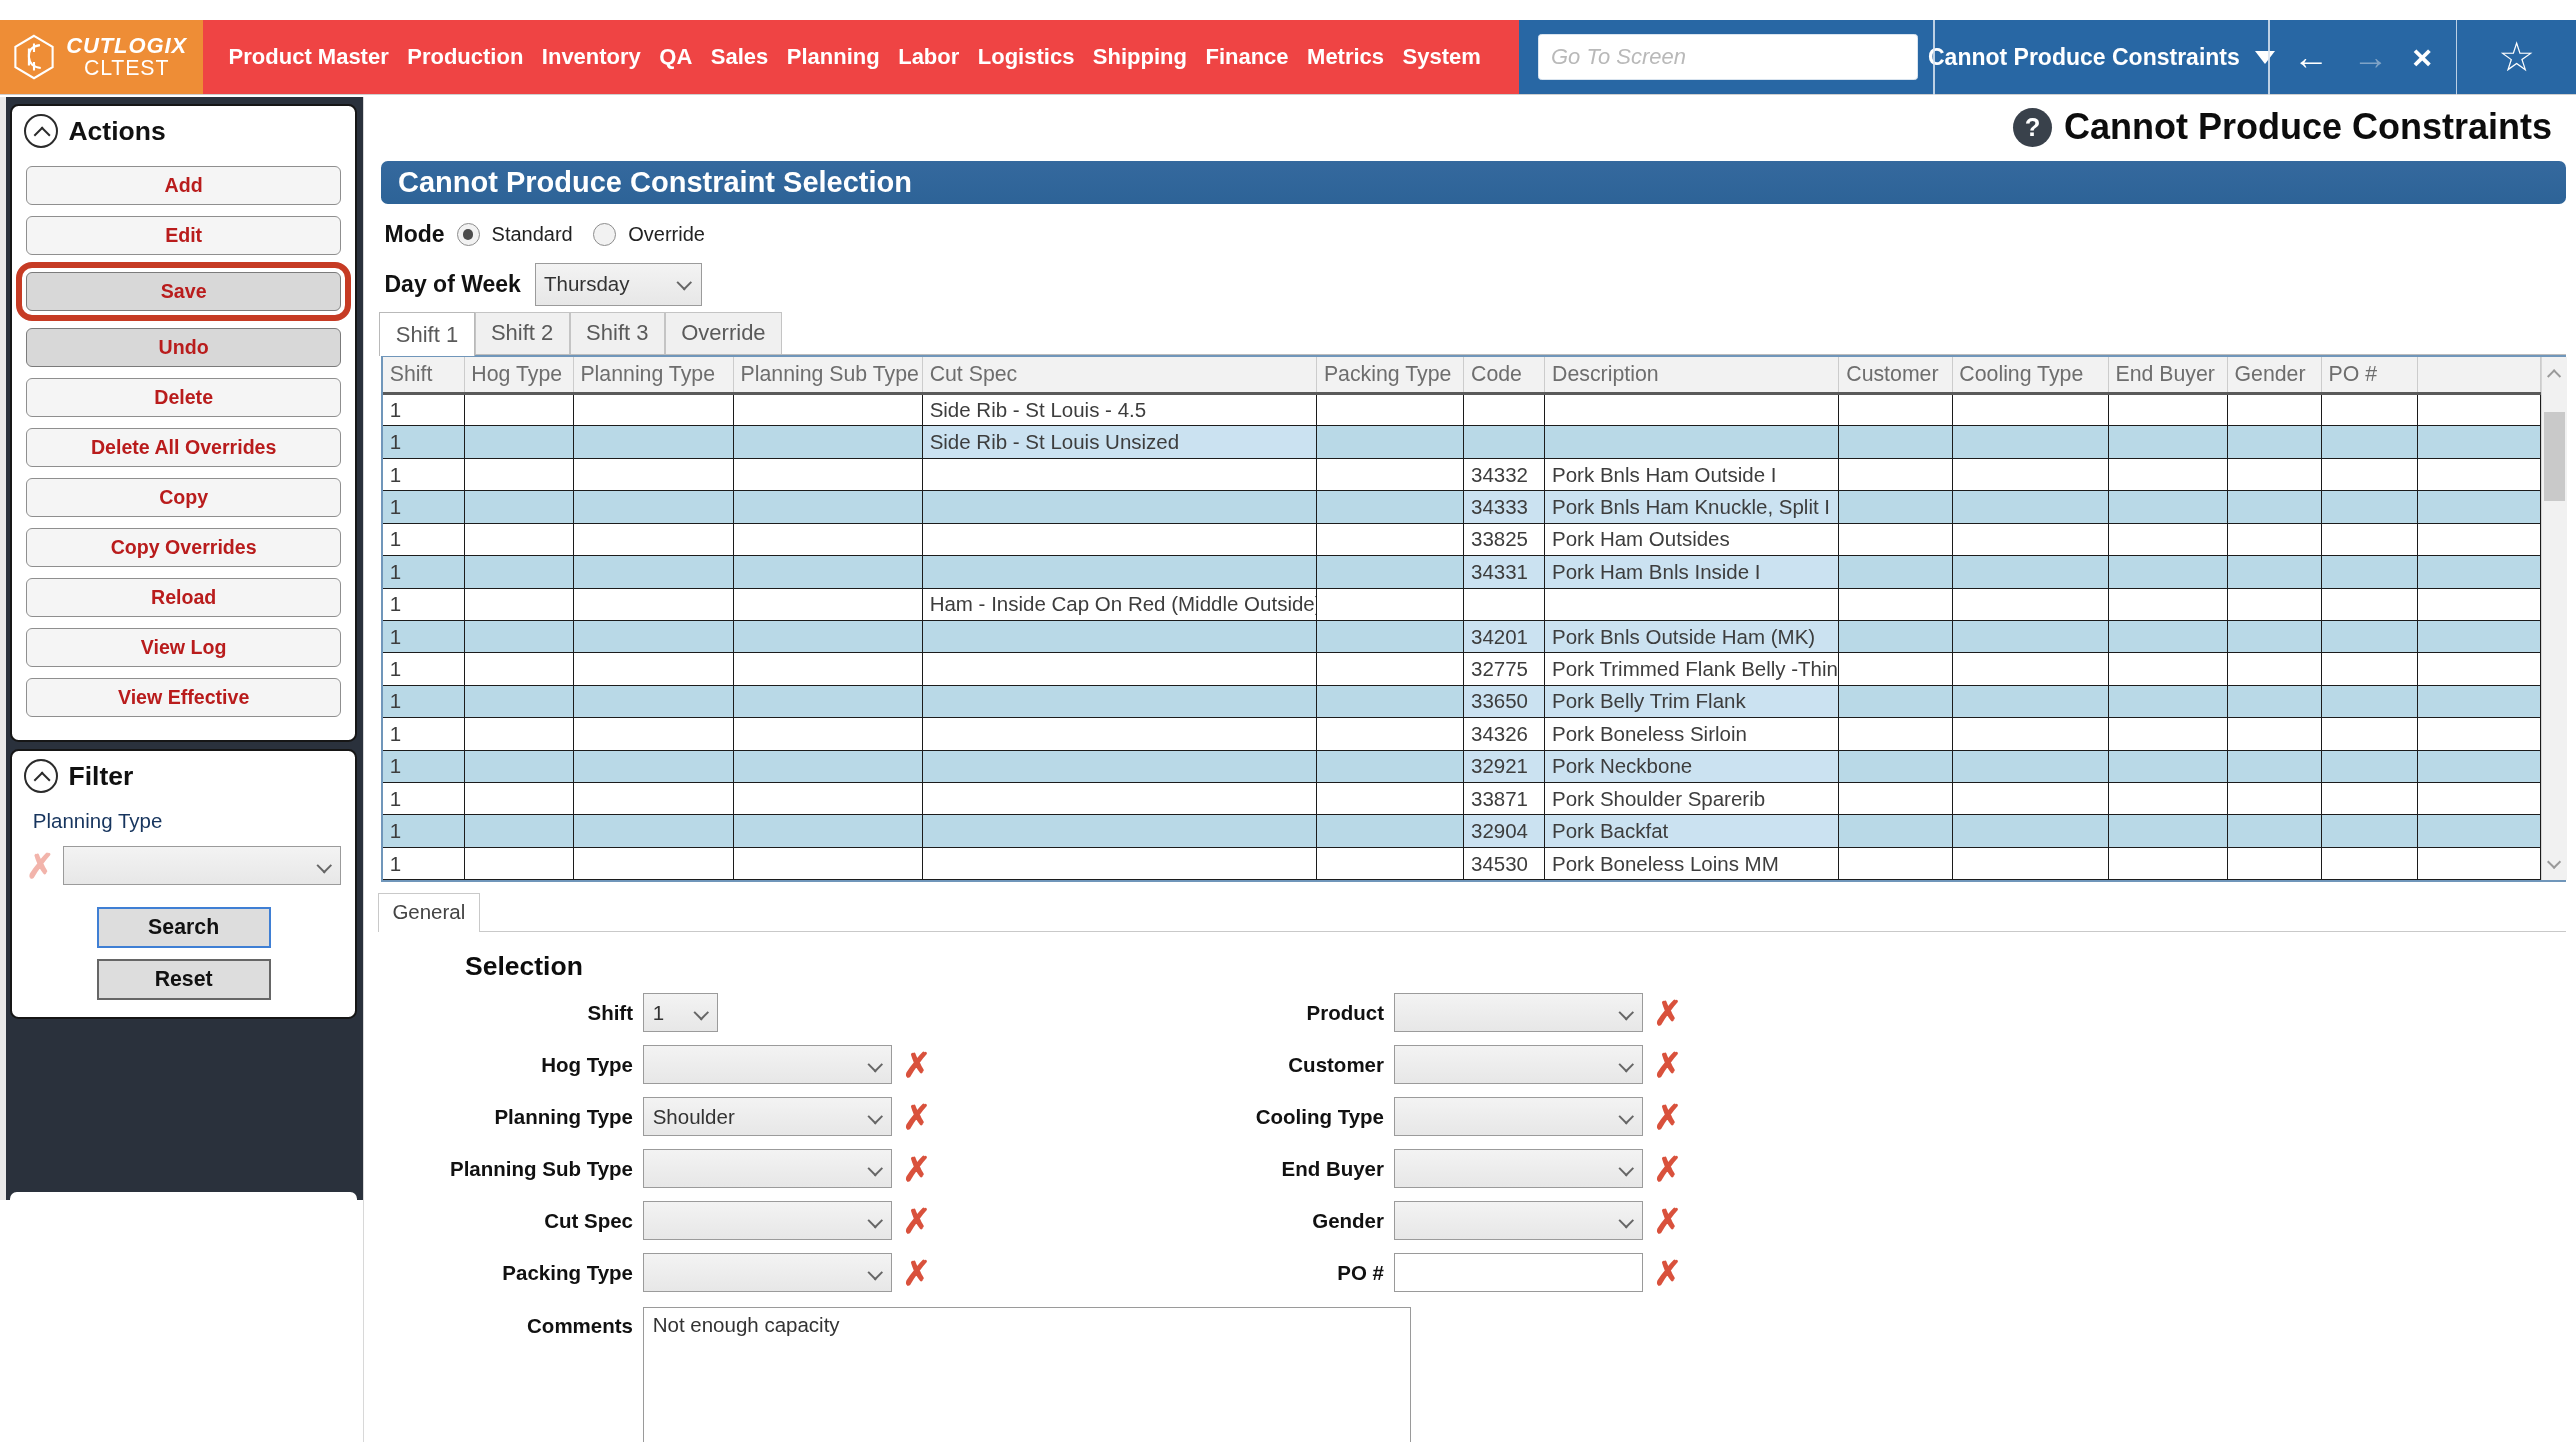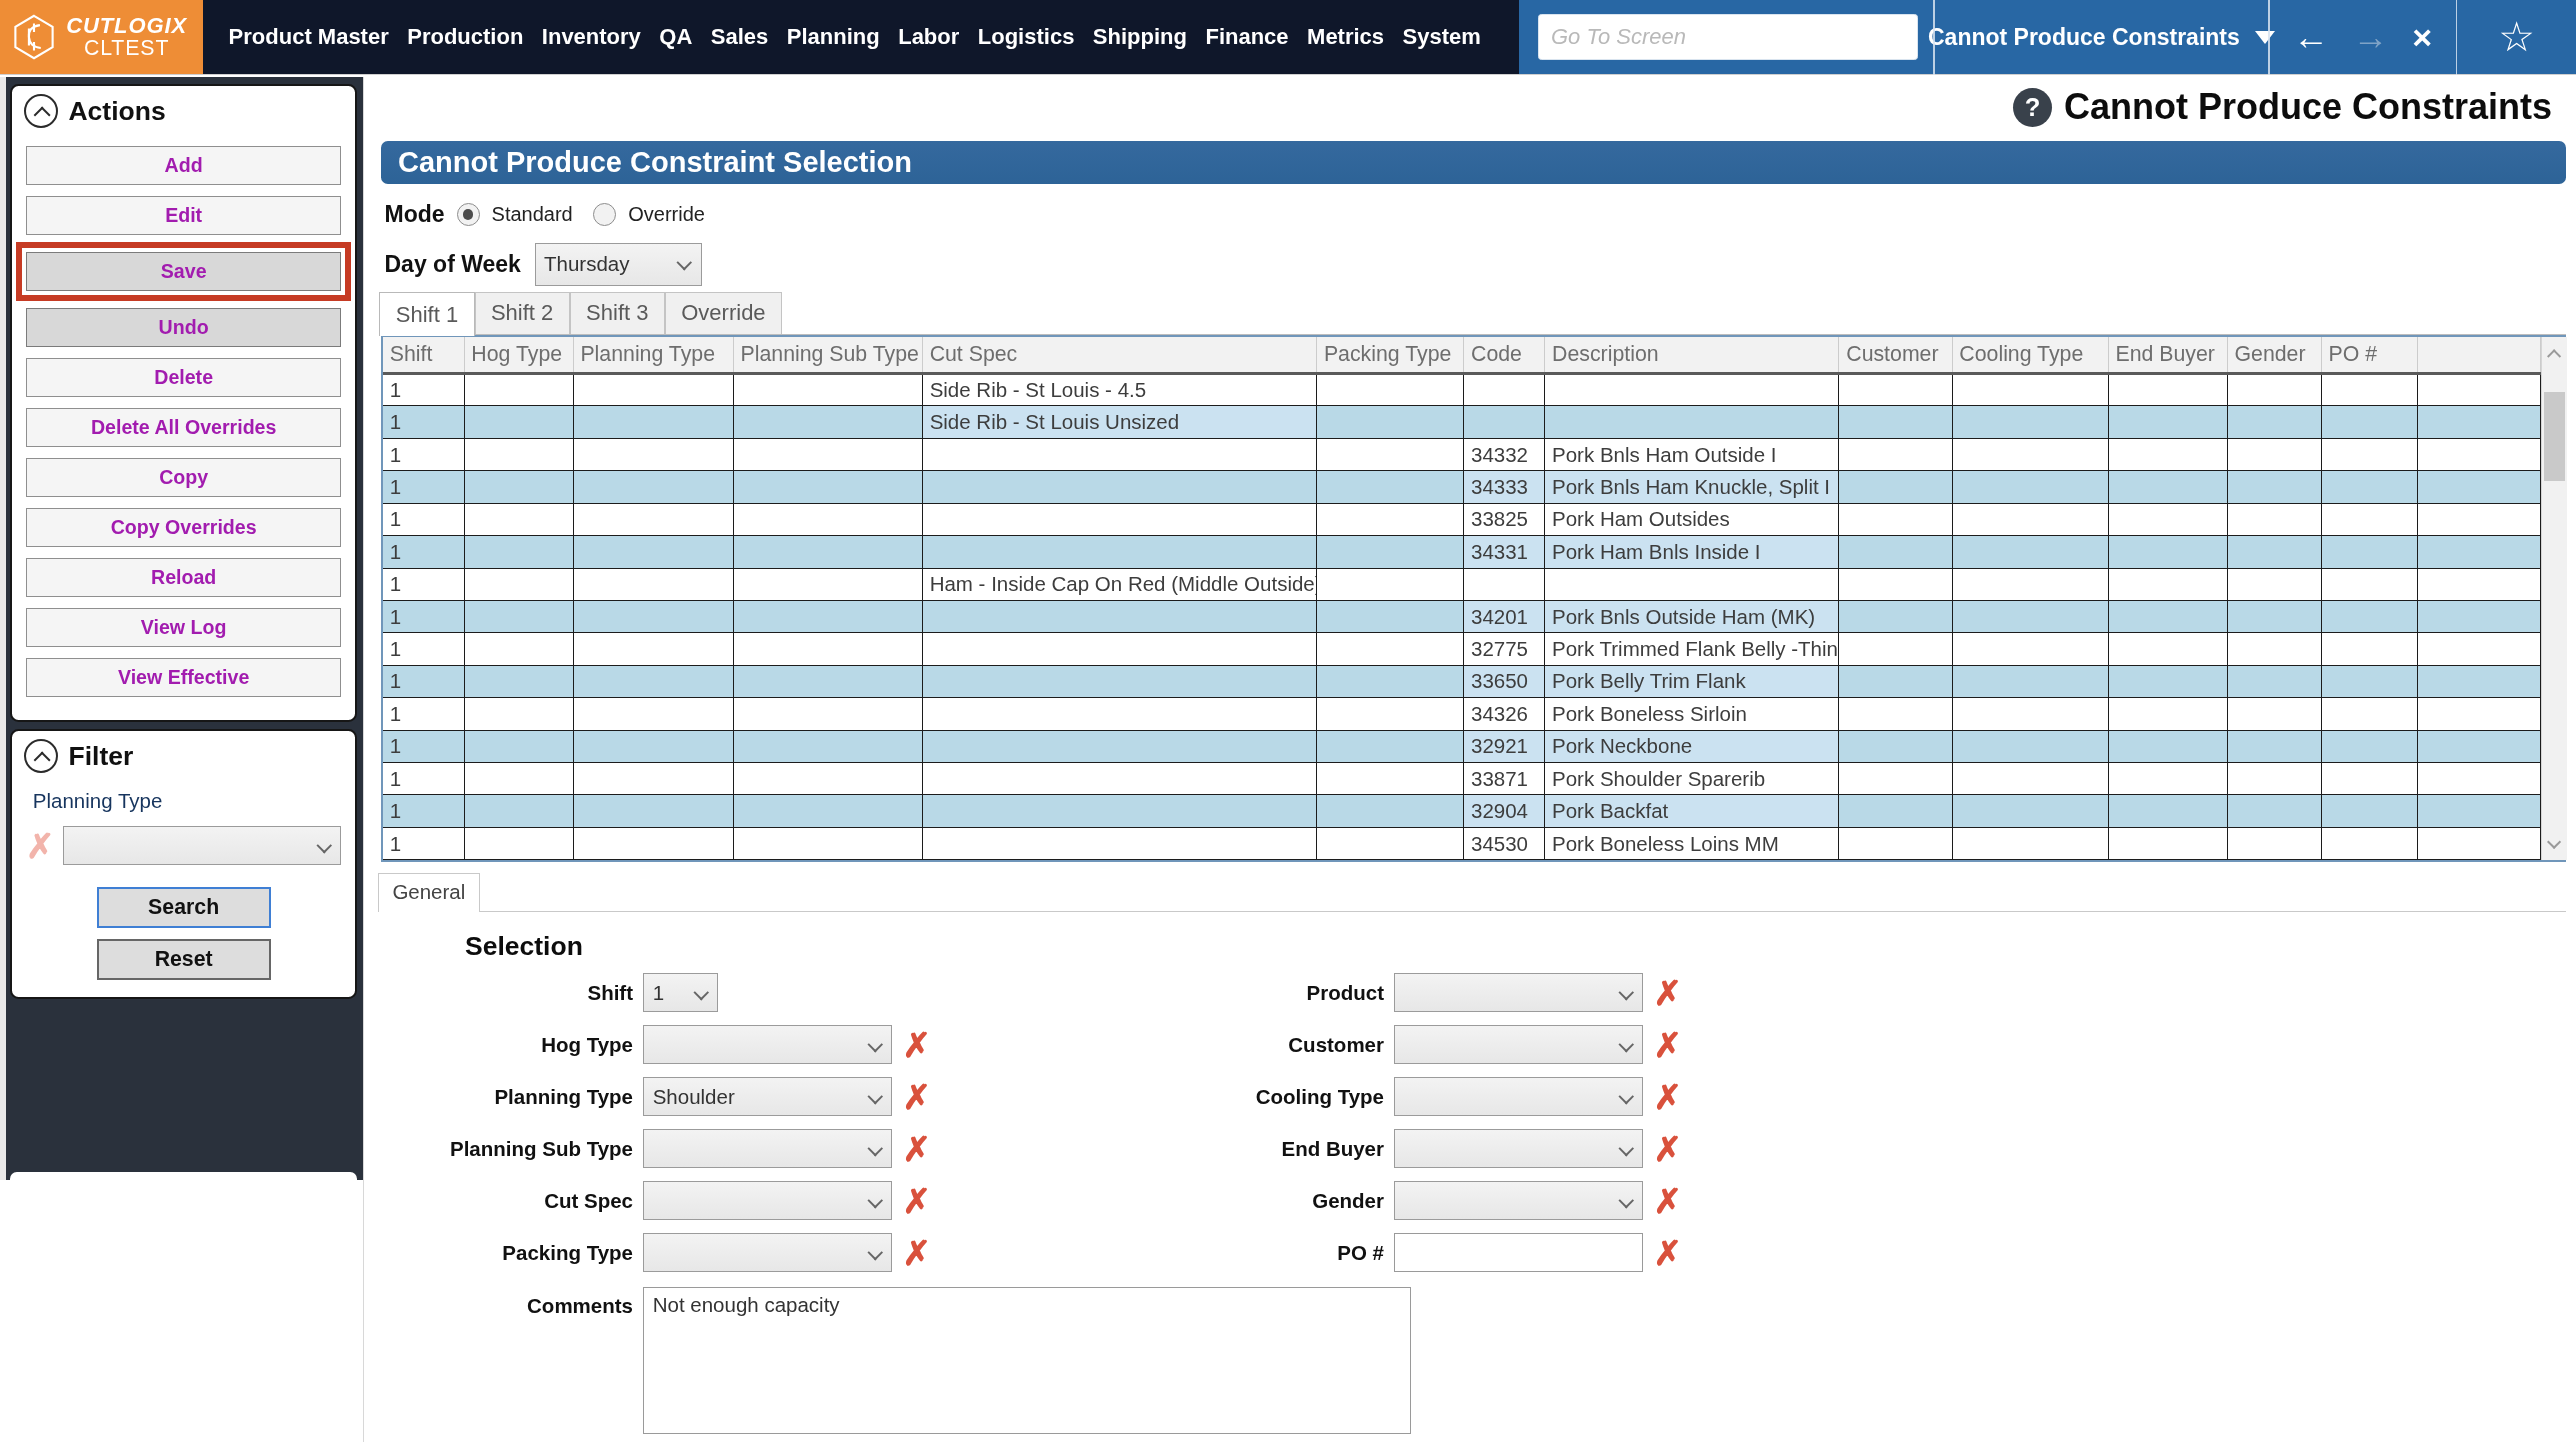--- a/index.html
+++ b/index.html
@@ -1,21 +1,21 @@
 <!DOCTYPE html>
 <html style="font-size:13.7px"><head>
 <meta charset="utf-8">
 <style>
   * { box-sizing: border-box; margin: 0; padding: 0; }
   html,body { width:2576px; height:1442px; }
   body { font-family: "Liberation Sans", sans-serif; background:#fff; overflow:hidden; }
   #app { position:relative; width:2576px; height:1442px; background:#fff; }
 
   
-  .topbar { display:flex; height:75px; background:#0f172a; align-items:stretch; border-bottom:1.7px solid #cfcfcf; }
+  .topbar { display:flex; height:75px; background:#ef4444; align-items:stretch; border-bottom:1.7px solid #cfcfcf;margin-top:20px; }
   .brand { width:203px; background:#ee8d36; display:flex; align-items:center; padding:0 8.5px 0 12px; gap:10.2px; flex-shrink:0; }
   .brand-icon svg { display:block; }
   .brand-text { display:flex; flex-direction:column; align-items:center; line-height:1.05; }
   .brand-name { color:#fff; font-weight:bold; font-style:italic; font-size:22px; letter-spacing:0.9px; }
   .brand-env { color:#fff; font-size:21.3px; letter-spacing:0.9px; }
   .nav { flex:1; display:flex; align-items:center; justify-content:space-between; padding:0 38px 0 25.6px; min-width:0; }
   .nav-item { color:#fff; font-weight:bold; font-size:22px; white-space:nowrap; cursor:default; }
   .top-right { margin-left:auto; flex-shrink:0; width:1057px; background:#2867a4; display:flex; align-items:center; }
   .goto-wrap { padding:0 15.4px 0 19px; }
   .goto-input { width:380px; height:46px; border:1.7px solid #d9e4ef; border-radius:3.4px; background:#fff; font-size:22px; font-style:italic; color:#555; padding:0 12px; outline:none; }
@@ -32,21 +32,21 @@
   .tb-icon.star { font-size:41px; }
 
   
   .sidebar { position:absolute; left:0; top:77px; width:363px; height:1103px; background:#2a313c; border-left:6.8px solid #e9e9e9; }
   .panel { background:#fff; border:2.6px solid #161616; border-radius:8.5px; margin:6.8px 6px 0 4.3px; overflow:visible; }
   .panel-head { display:flex; align-items:center; gap:10.2px; padding:8.5px 6.8px 5.1px 12px; }
   .chev-circle { width:34px; height:34px; border:2.6px solid #2b2b2b; border-radius:50%; position:relative; flex-shrink:0; cursor:pointer; }
   .chev-circle::after { content:''; position:absolute; left:9.4px; top:12.8px; width:10.2px; height:10.2px; border-top:2.6px solid #2b2b2b; border-left:2.6px solid #2b2b2b; transform:rotate(45deg); }
   .panel-title { font-size:26.5px; font-weight:bold; color:#111; }
   .actions-list { padding:1.7px 12px 12px 12px; }
-  .act-btn { display:flex; align-items:center; justify-content:center; height:39px; margin:11px 1.7px; background:#f5f5f5; border:1.7px solid #8f8f8f; border-radius:0; font-size:19.6px; font-weight:bold; color:#a21caf; cursor:pointer; }
+  .act-btn { display:flex; align-items:center; justify-content:center; height:39px; margin:11px 1.7px; background:#f5f5f5; border:1.7px solid #8f8f8f; border-radius:6px; font-size:19.6px; font-weight:bold; color:#b91c1c; cursor:pointer; }
   .act-btn.pressed { background:#d8d8d8; border-color:#7b7b7b; }
   .act-btn.highlighted { outline:6.8px solid #c63b24; outline-offset:4.3px; margin:17px 1.7px; }
   .filter-body { padding:3.4px 13.7px 17px 13.7px; }
   .filter-label { font-size:20.5px; color:#17355e; margin:6.8px 0 13.7px 6.8px; }
   .filter-row { display:flex; align-items:center; gap:8.5px; }
   .clear-x { font-size:34px; font-weight:bold; color:#d9513c; line-height:1; flex-shrink:0; cursor:pointer; }
   .clear-x.faded { color:#f2b4ab; }
   .ctrl { position:relative; height:39px; background:linear-gradient(#f3f3f3,#e7e7e7); border:1.7px solid #9b9b9b; display:flex; align-items:center; padding:0 29px 0 8.5px; font-size:20.5px; color:#333; width:249px; cursor:pointer; }
   .ctrl::after { content:''; position:absolute; right:11px; top:12.8px; width:8.5px; height:8.5px; border-right:2.6px solid #666; border-bottom:2.6px solid #666; transform:rotate(45deg); }
   .ctrl.grow { flex:1; width:auto; }

